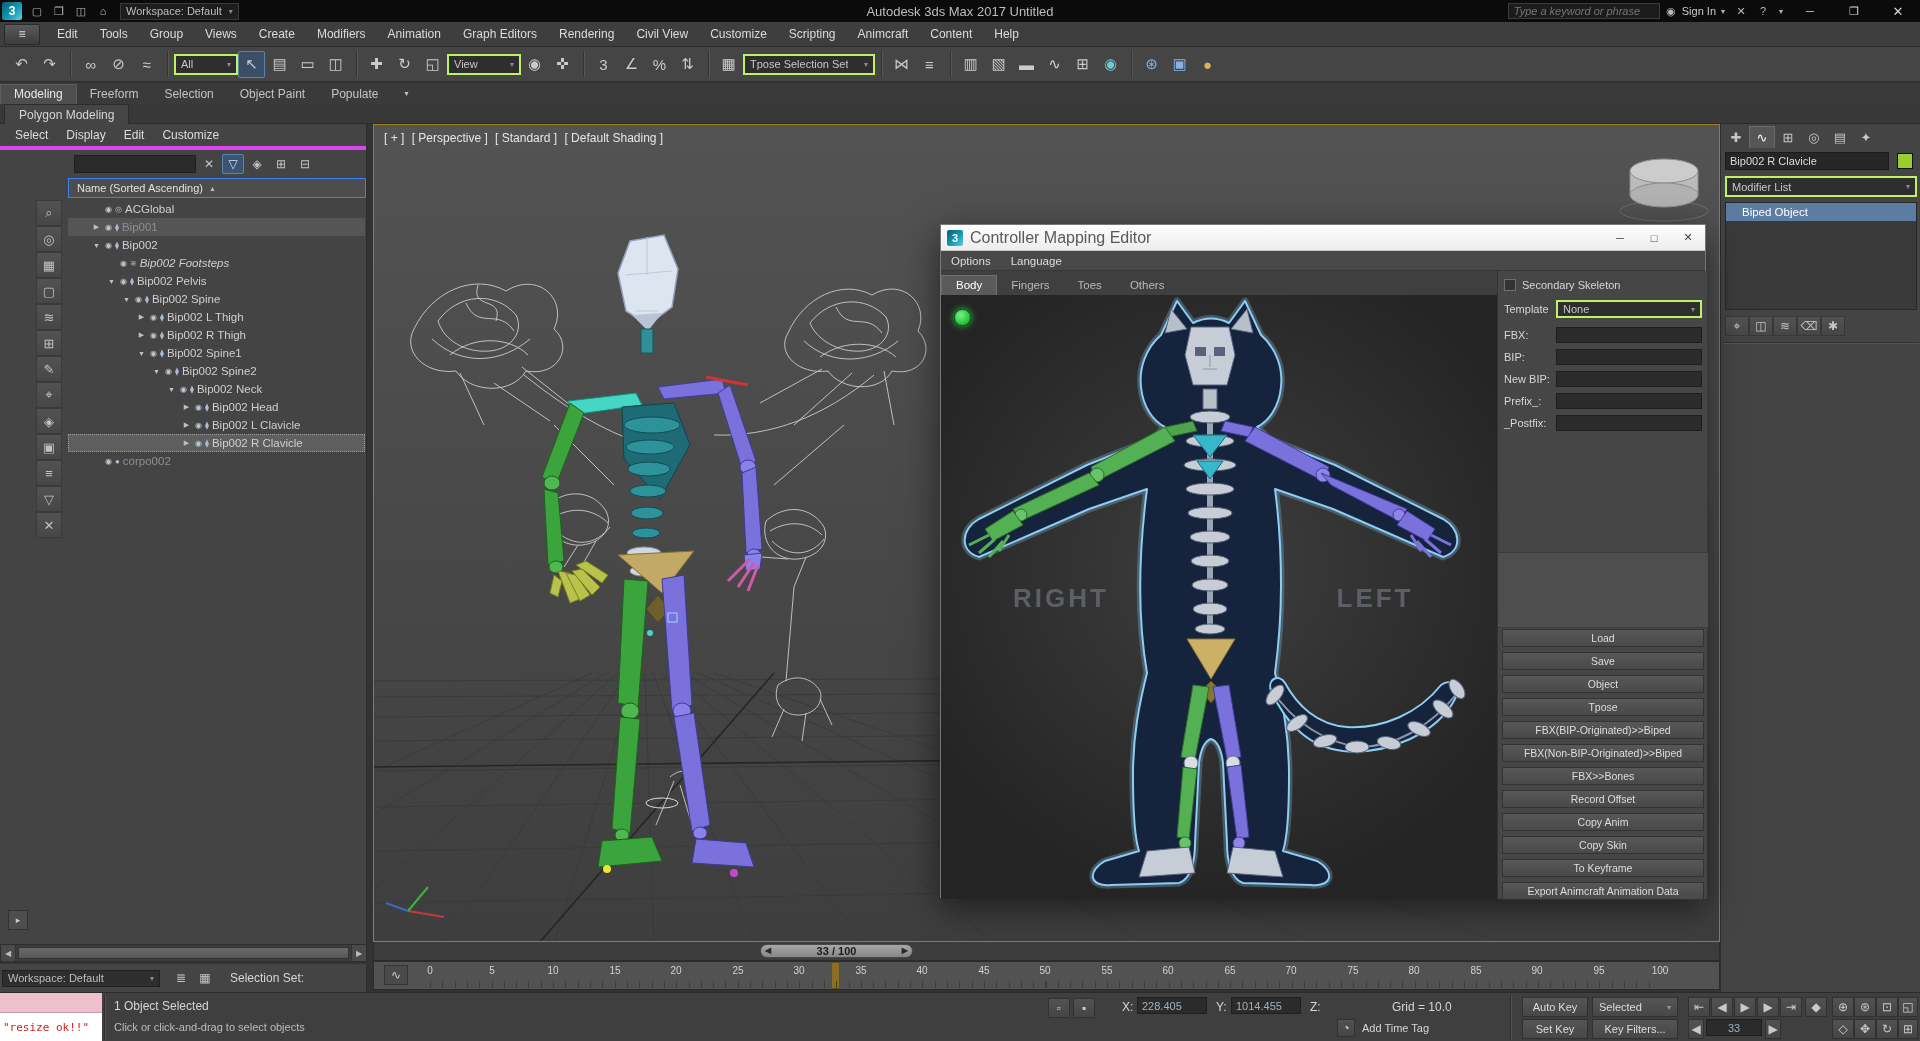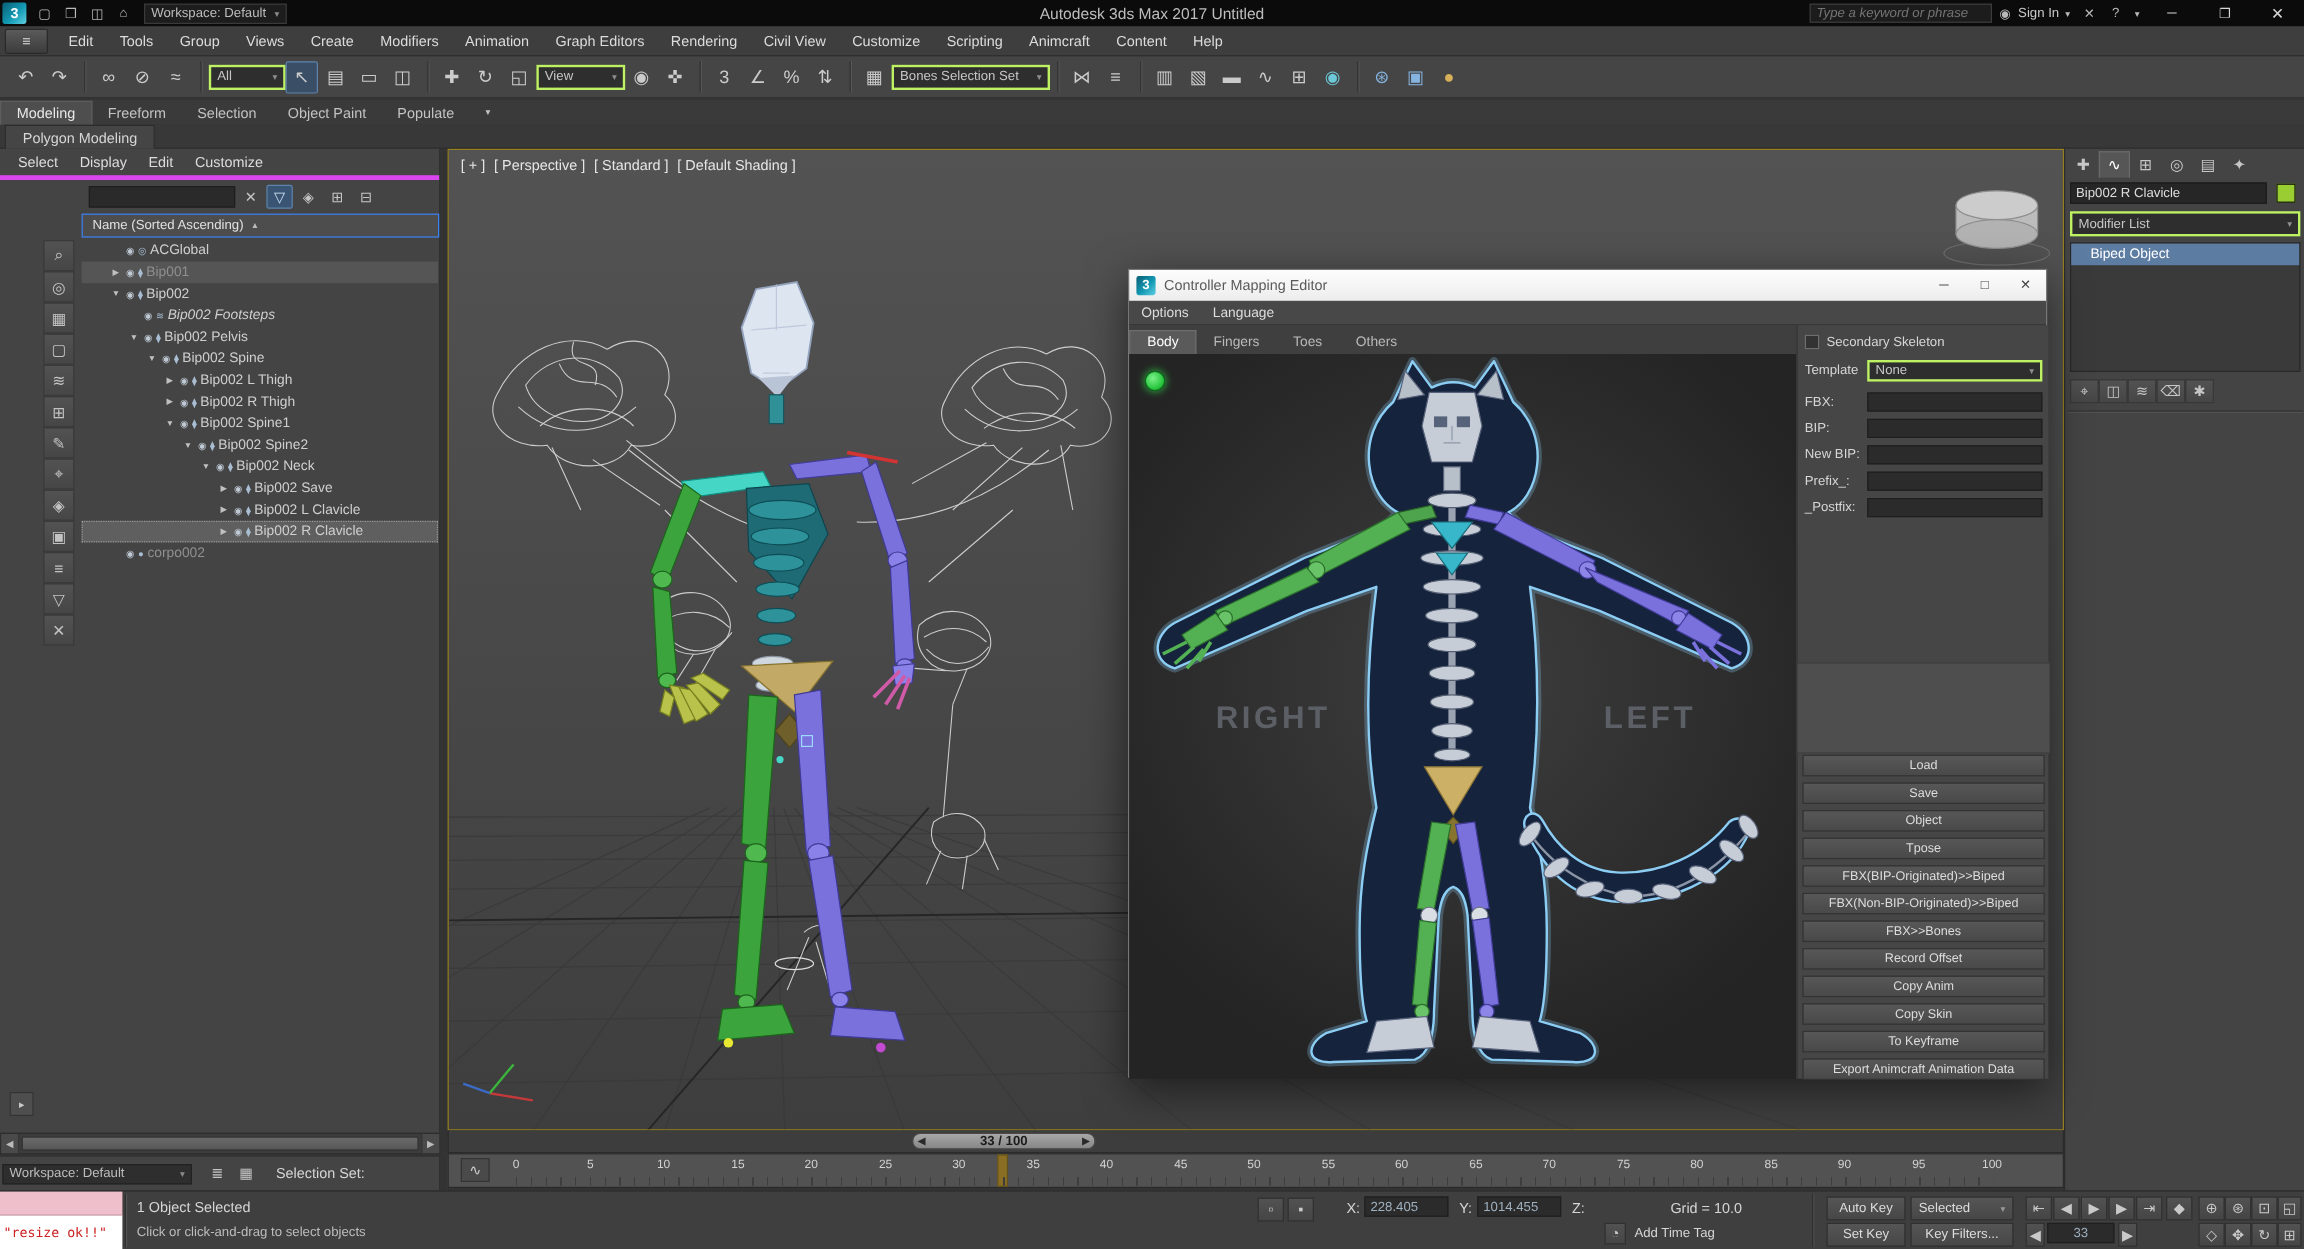--- a/index.html
+++ b/index.html
@@ -94,21 +94,21 @@
 #listener-white{position:absolute;left:0;top:20px;width:102px;height:29px;background:#fff;color:#c22;font-family:"DejaVu Sans Mono",monospace;font-size:11px;display:flex;align-items:center;padding-left:3px;white-space:nowrap;overflow:hidden}
 .sbv{position:absolute;width:1px;background:#2e2e2e;box-shadow:1px 0 0 #525252;top:2px;bottom:2px}
 .sb-txt{position:absolute;color:#d6d6d6;font-size:12px}
 .sb-inp{position:absolute;height:17px;background:#2b2b2b;border:1px solid #1f1f1f;color:#9fb0bf;font-size:11px;padding:0 4px;font-family:"Liberation Sans",sans-serif}
 .sb-btn{position:absolute;height:20px;background:linear-gradient(#555,#474747);border:1px solid #303030;color:#ddd;font-size:11px;display:flex;align-items:center;justify-content:center}
 .sb-ico{position:absolute;width:22px;height:20px;display:flex;align-items:center;justify-content:center;color:#c9c9c9;font-size:12px;background:linear-gradient(#525252,#454545);border:1px solid #313131}
 
 #dlg{position:absolute;left:940px;top:224px;width:766px;height:674px;background:#444;border:1px solid #777;box-shadow:0 10px 34px rgba(0,0,0,.55);z-index:20}
 #dlg-title{position:absolute;left:0;top:0;right:0;height:26px;background:linear-gradient(#fdfdfd,#ededed);border-bottom:1px solid #c9c9c9;display:flex;align-items:center}
 #dlg-title .dico{width:16px;height:16px;margin:0 7px 0 6px;background:linear-gradient(135deg,#0a5e73,#1399b4 55%,#5fd0e2);border-radius:2px;color:#fff;font-size:11px;font-weight:bold;display:flex;align-items:center;justify-content:center}
-#dlg-title .dtxt{color:#5a5a5a;font-size:12px}
+#dlg-title .dtxt{color:#5a5a5a;font-size:16px}
 .dwin{width:34px;height:25px;display:flex;align-items:center;justify-content:center;color:#444;font-size:11px}
 #dlg-menu{position:absolute;left:0;top:26px;right:0;height:20px;background:#484848;border-bottom:1px solid #373737;display:flex;align-items:center}
 #dlg-menu span{padding:0 10px;color:#dcdcdc;font-size:11.5px}
 #dlg-tabs{position:absolute;left:0;top:46px;width:556px;height:24px;background:#3f3f3f;display:flex;align-items:flex-end}
 .dtab{padding:3px 14px 4px;color:#b9b9b9;font-size:11.5px}
 .dtab.act{background:#5a5a5a;color:#fff;border:1px solid #6d6d6d;border-bottom:0}
 #dlg-map{position:absolute;left:0;top:70px;width:556px;height:604px;background:radial-gradient(circle at 50% 45%,#3e3e3e 0%,#242424 78%);overflow:hidden}
 #dlg-dot{position:absolute;left:13px;top:14px;width:17px;height:17px;border-radius:50%;background:radial-gradient(circle at 38% 35%,#7bf08a,#27c53c 65%,#168a27);box-shadow:0 0 7px #2dc943;border:1px solid #0d6e1d}
 .sidetxt{position:absolute;top:288px;width:120px;text-align:center;font-size:26px;font-weight:bold;letter-spacing:3px;color:#5c6066}
 #dlg-side{position:absolute;left:556px;top:46px;width:210px;height:628px;background:#464646;border-left:1px solid #333}
@@ -193,21 +193,21 @@
   <span class="ti">◉</span>
   <span class="ti">✜</span>
   <span class="tsep"></span>
   <span class="ti">3</span>
   <span class="ti">∠</span>
   <span class="ti">%</span>
   <span class="ti">⇅</span>
   <span class="tsep"></span>
   <span class="ti">▦</span>
   <div class="combo" style="width:132px">
-    <span style="overflow:hidden;white-space:nowrap">Bones Selection Set</span>
+    <span style="overflow:hidden;white-space:nowrap">Tpose Selection Set</span>
     <span class="arr">▾</span>
   </div>
   <span class="tsep"></span>
   <span class="ti">⋈</span>
   <span class="ti">≡</span>
   <span class="tsep"></span>
   <span class="ti">▥</span>
   <span class="ti">▧</span>
   <span class="ti">▬</span>
   <span class="ti">∿</span>
@@ -329,21 +329,21 @@
     <div class="trow" style="padding-left:97px">
         <span class="exp">▼</span>
         <span class="teye">◉</span>
         <span class="tico">⧫</span>
         <span class="tlabel">Bip002 Neck</span>
       </div>
     <div class="trow" style="padding-left:112px">
         <span class="exp">▶</span>
         <span class="teye">◉</span>
         <span class="tico">⧫</span>
-        <span class="tlabel">Bip002 Save</span>
+        <span class="tlabel">Bip002 Head</span>
       </div>
     <div class="trow" style="padding-left:112px">
         <span class="exp">▶</span>
         <span class="teye">◉</span>
         <span class="tico">⧫</span>
         <span class="tlabel">Bip002 L Clavicle</span>
       </div>
     <div class="trow sel" style="padding-left:112px">
         <span class="exp">▶</span>
         <span class="teye">◉</span>

